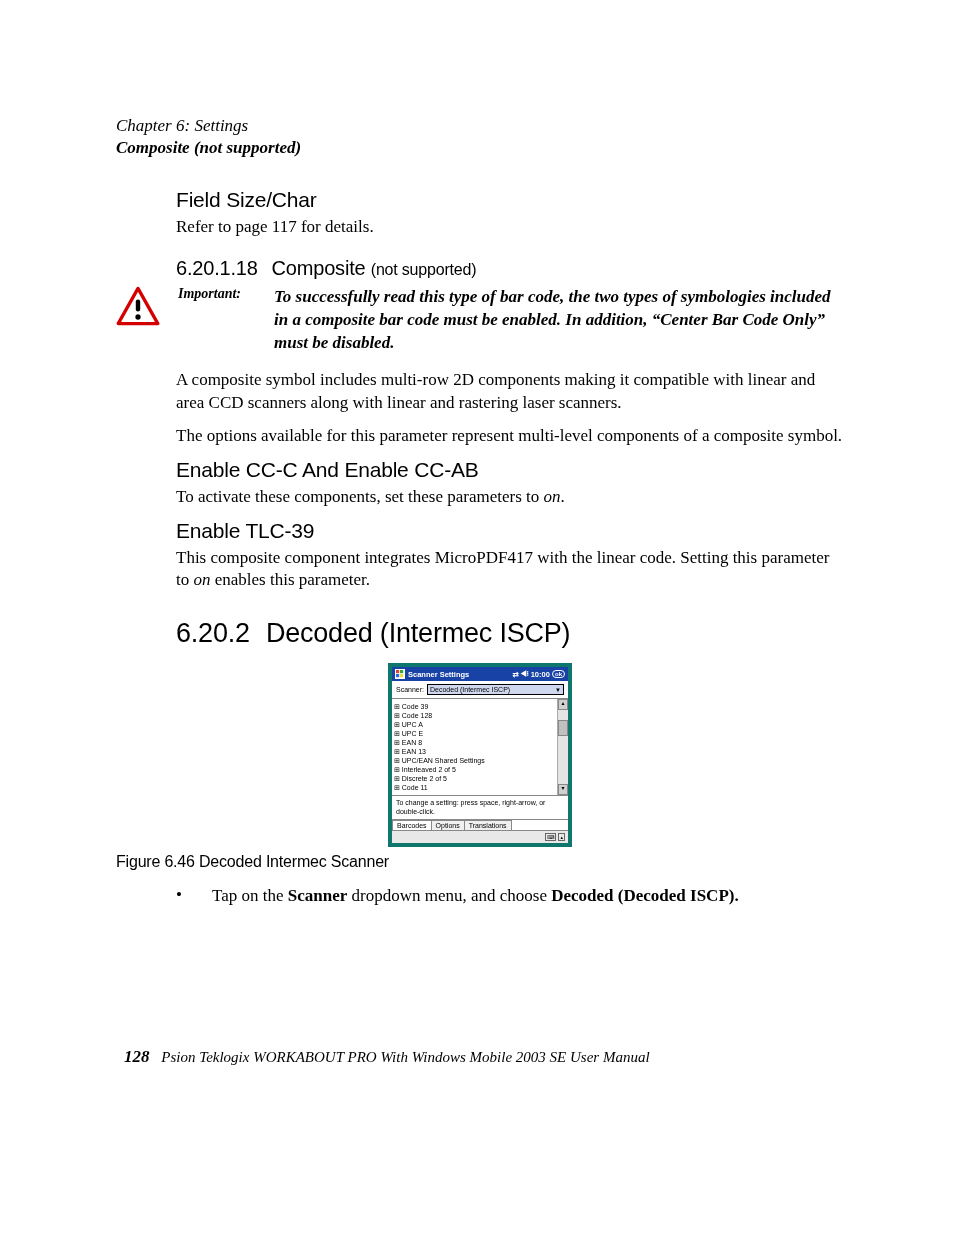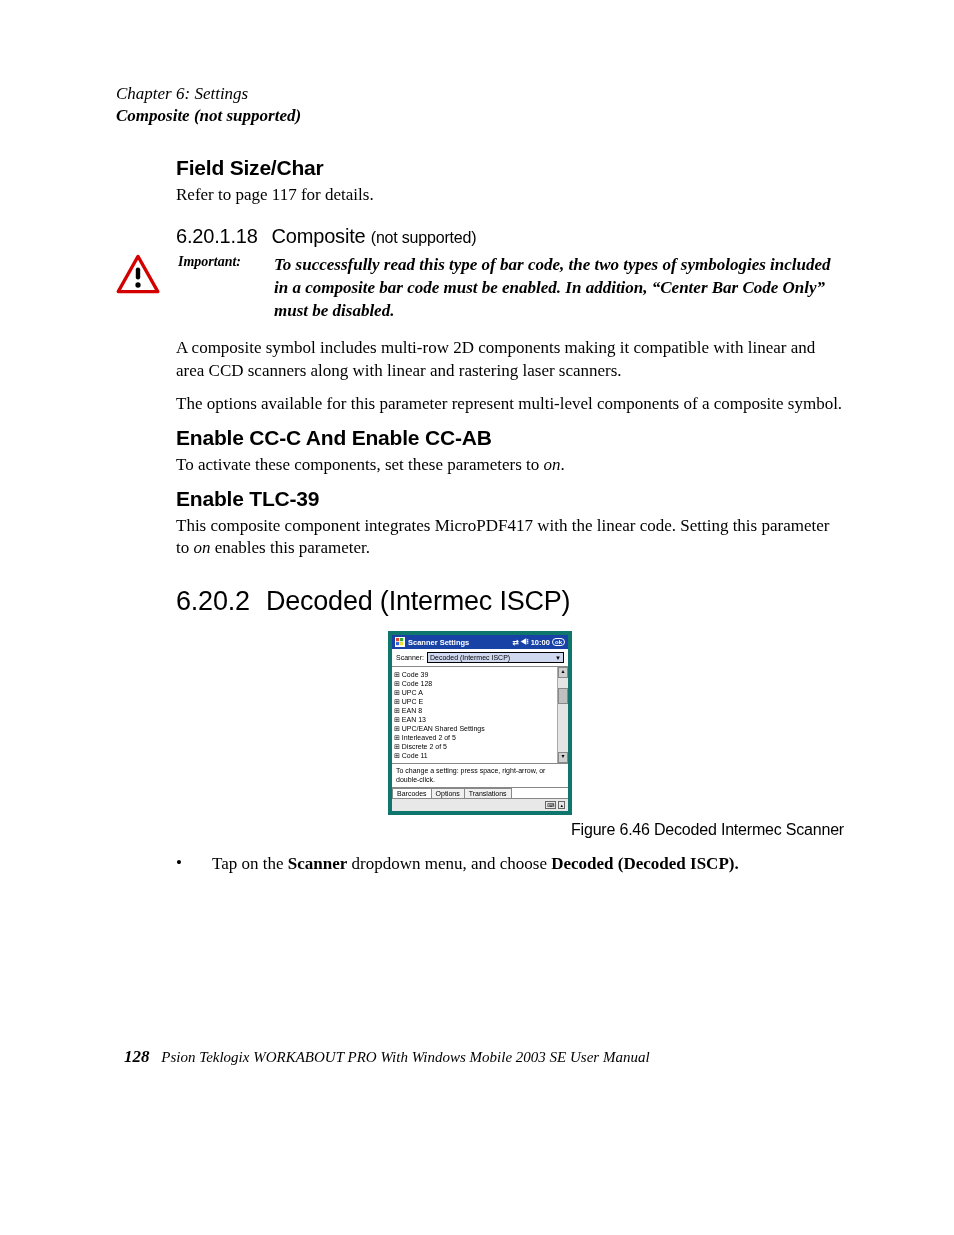--- a/index.html
+++ b/index.html
@@ -7,21 +7,21 @@
     padding: 0;
     background: #fff;
     font-family: "Times New Roman", Times, serif;
     color: #000;
     width: 954px;
     height: 1235px;
     position: relative;
     box-sizing: border-box;
   }
   .page {
-    padding: 84px 110px 60px 116px;
+    padding: 116px 110px 60px 116px;
     box-sizing: border-box;
   }
   .chapter-line {
     font-style: italic;
     font-size: 17px;
     margin-bottom: 2px;
   }
   .subtitle-line {
     font-style: italic;
     font-weight: bold;
@@ -31,21 +31,21 @@
   .indent-block {
     margin-left: 60px;
   }
   .h-sans {
     font-family: "Trebuchet MS", "Arial Narrow", Arial, sans-serif;
     font-stretch: condensed;
     letter-spacing: -0.2px;
   }
   .h3 {
     font-size: 21px;
-    font-weight: bold;
+    font-weight: normal;
     margin: 0 0 4px 0;
   }
   .body-text {
     font-size: 17px;
     line-height: 1.35;
     margin: 0 0 10px 0;
   }
   .section-hdr {
     font-size: 20px;
     margin: 18px 0 6px 0;
@@ -180,21 +180,21 @@
     border-top: 1px solid #888;
     height: 12px;
     display: flex; justify-content: flex-end; align-items: center;
     padding: 0 3px;
     background: #e8e8e8;
   }
   .shot-sip span {
     border: 1px solid #666; padding: 0 1px; font-size: 5px; margin-left: 2px;
   }
   .figcap {
-    text-align: right;
+    text-align: left;
     font-family: "Trebuchet MS", "Arial Narrow", Arial, sans-serif;
     font-size: 16px;
     margin-bottom: 14px;
   }
   .bullet-row {
     display: flex;
     margin-left: 60px;
   }
   .bullet-row .dot {
     width: 36px;

